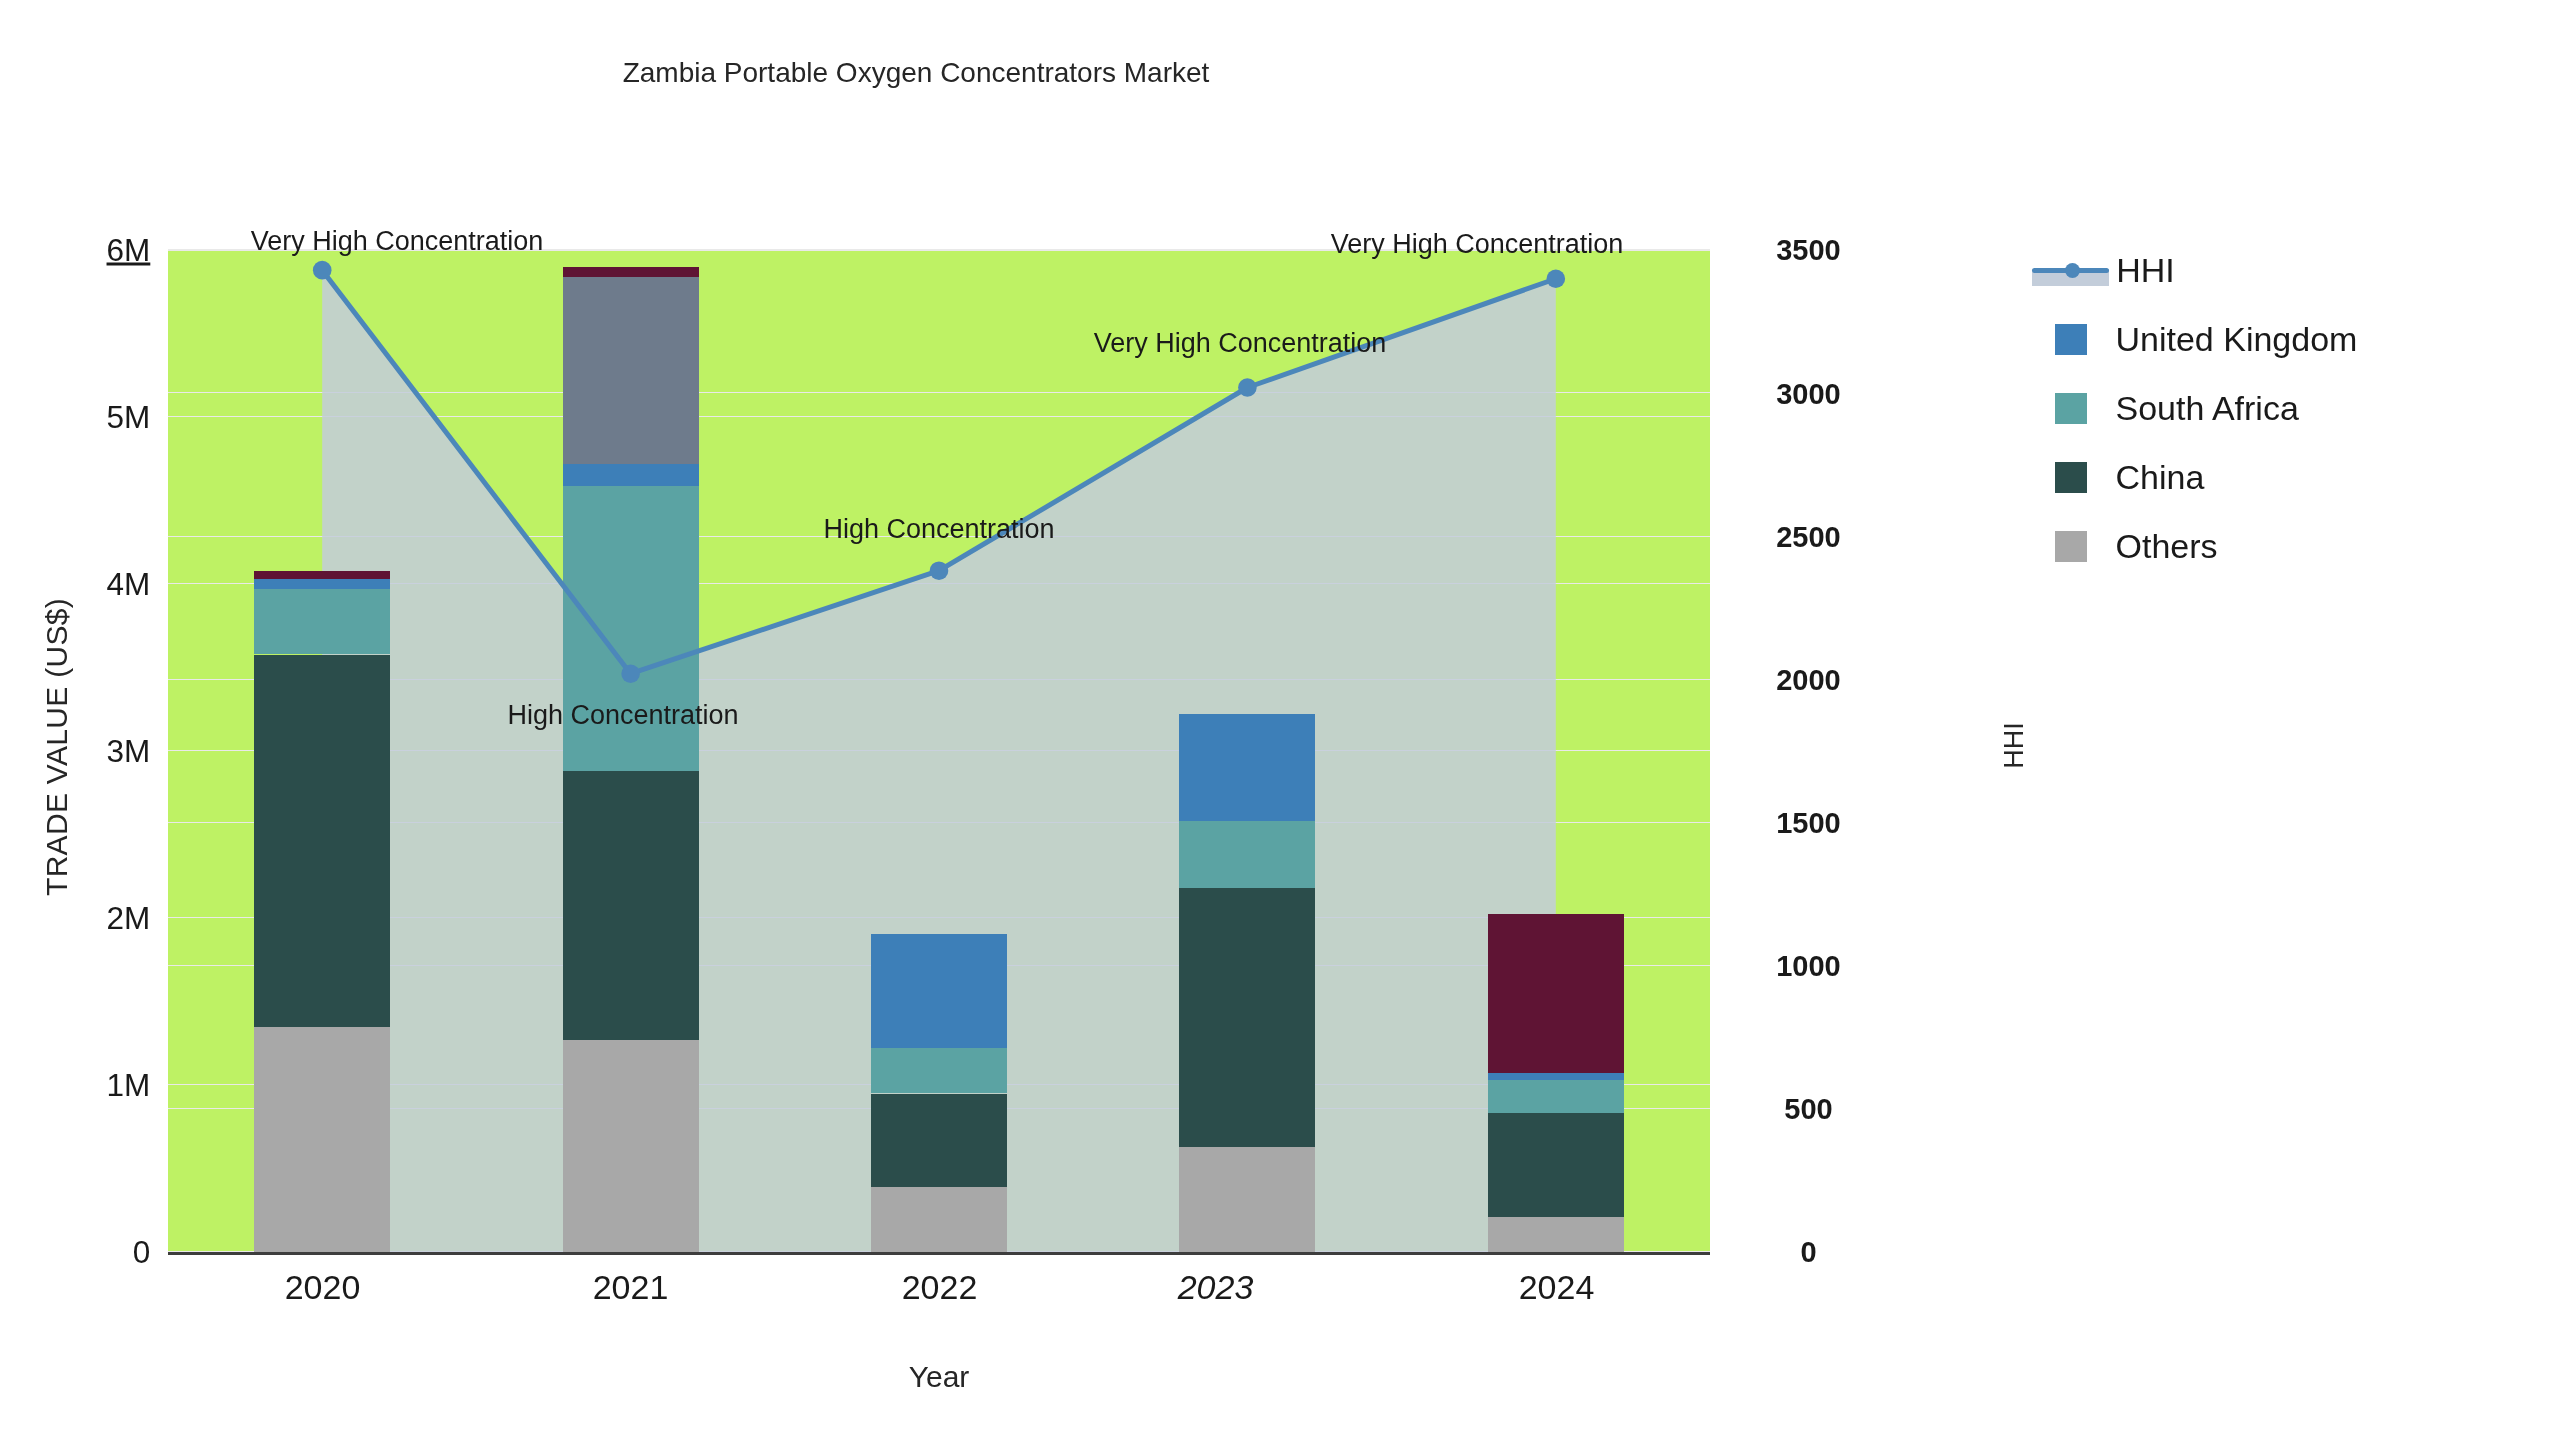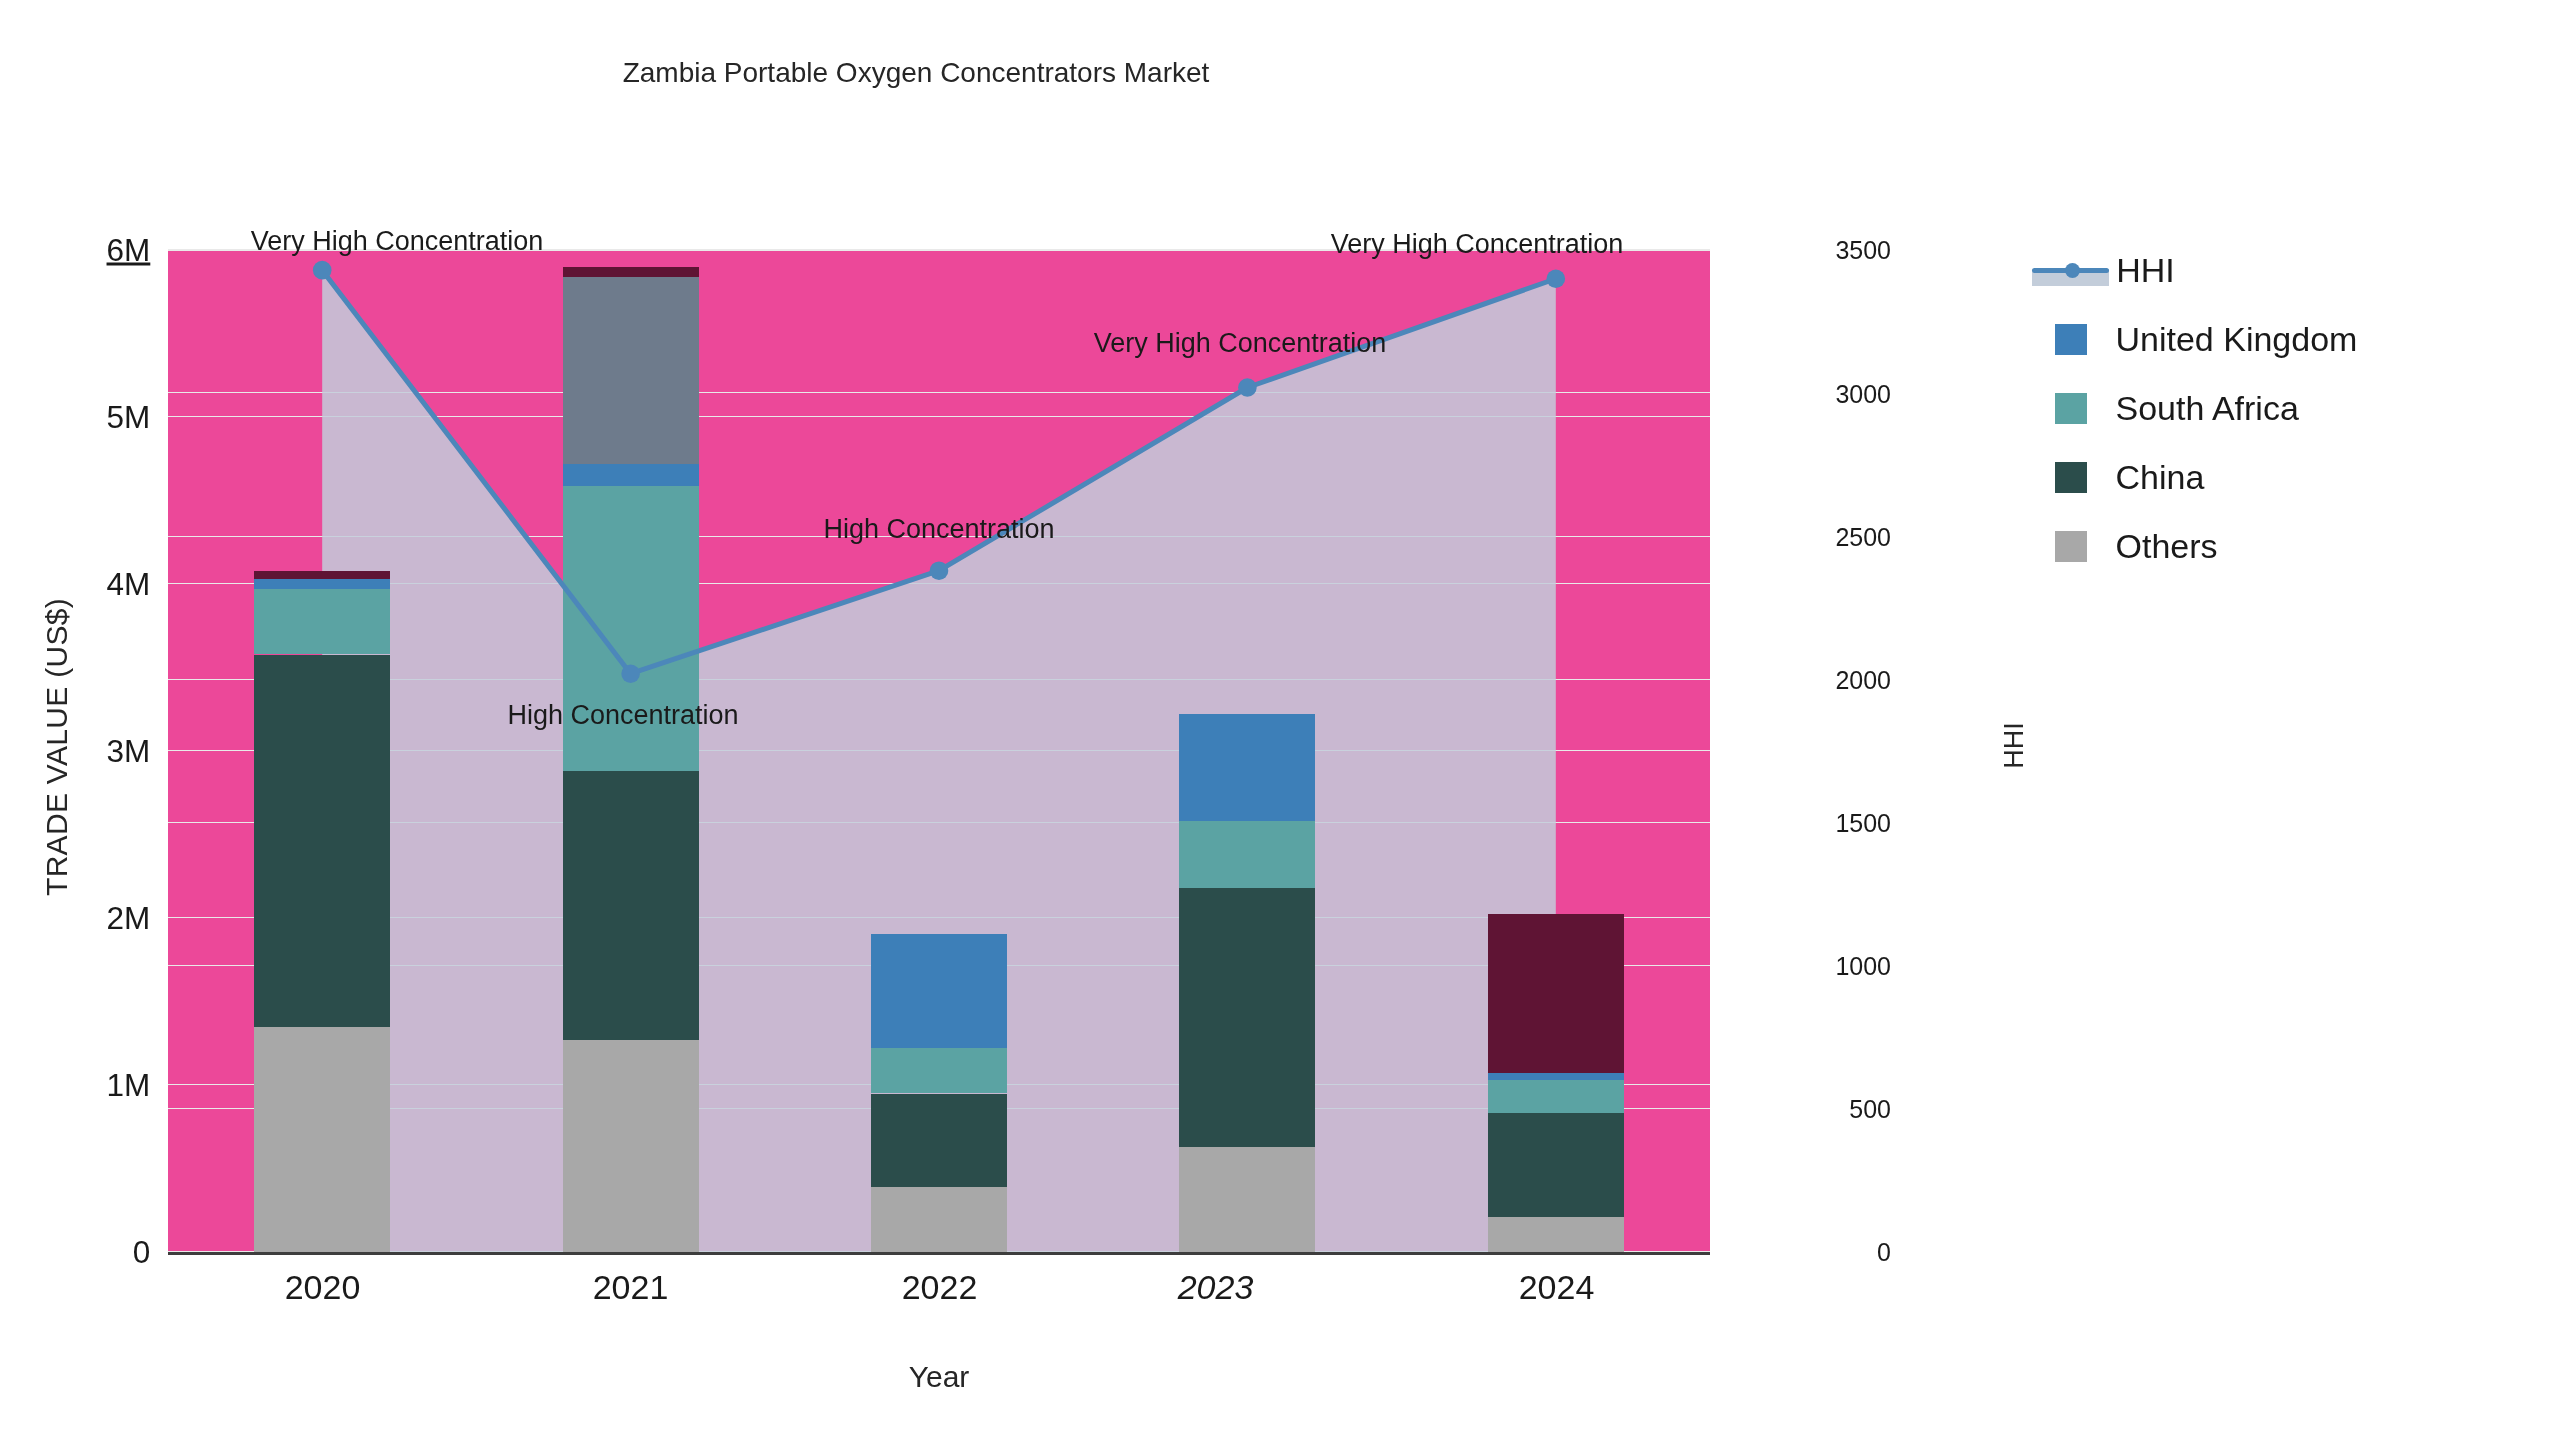--- a/index.html
+++ b/index.html
@@ -25,33 +25,34 @@
     font-size:27px;color:#262626;
   }
   .xlabel{
     position:absolute;left:168px;top:1360px;width:1542px;text-align:center;
     font-size:30px;color:#262626;
   }
 
   
   #plot{
     position:absolute;left:168px;top:250px;width:1542px;height:1002px;
-    background:#ec4899;
+    background:#bef264;
   }
   .gridline{position:absolute;left:0;width:100%;height:1.4px;background:#e9e9e9;}
   .axis-bottom{position:absolute;left:168px;top:1252px;width:1542px;height:2.9px;background:#3d3d3d;}
 
   
   .tick-left{
     position:absolute;width:136px;text-align:right;font-size:31.5px;color:#1a1a1a;
     transform:translateY(-50%);
   }
   .tick-right{
-    position:absolute;width:165px;text-align:right;font-size:25px;color:#1a1a1a;
+    position:absolute;width:165px;text-align:center;font-size:29px;color:#1a1a1a;
     transform:translateY(-50%);
+    font-weight:bold;
   }
   .tick-x{
     position:absolute;top:1268px;width:215px;text-align:center;
     font-size:34px;color:#1a1a1a;
   }
 
   
   .barcol{position:absolute;bottom:0;width:0;}
   .seg{position:absolute;left:0;width:100%;}
 

